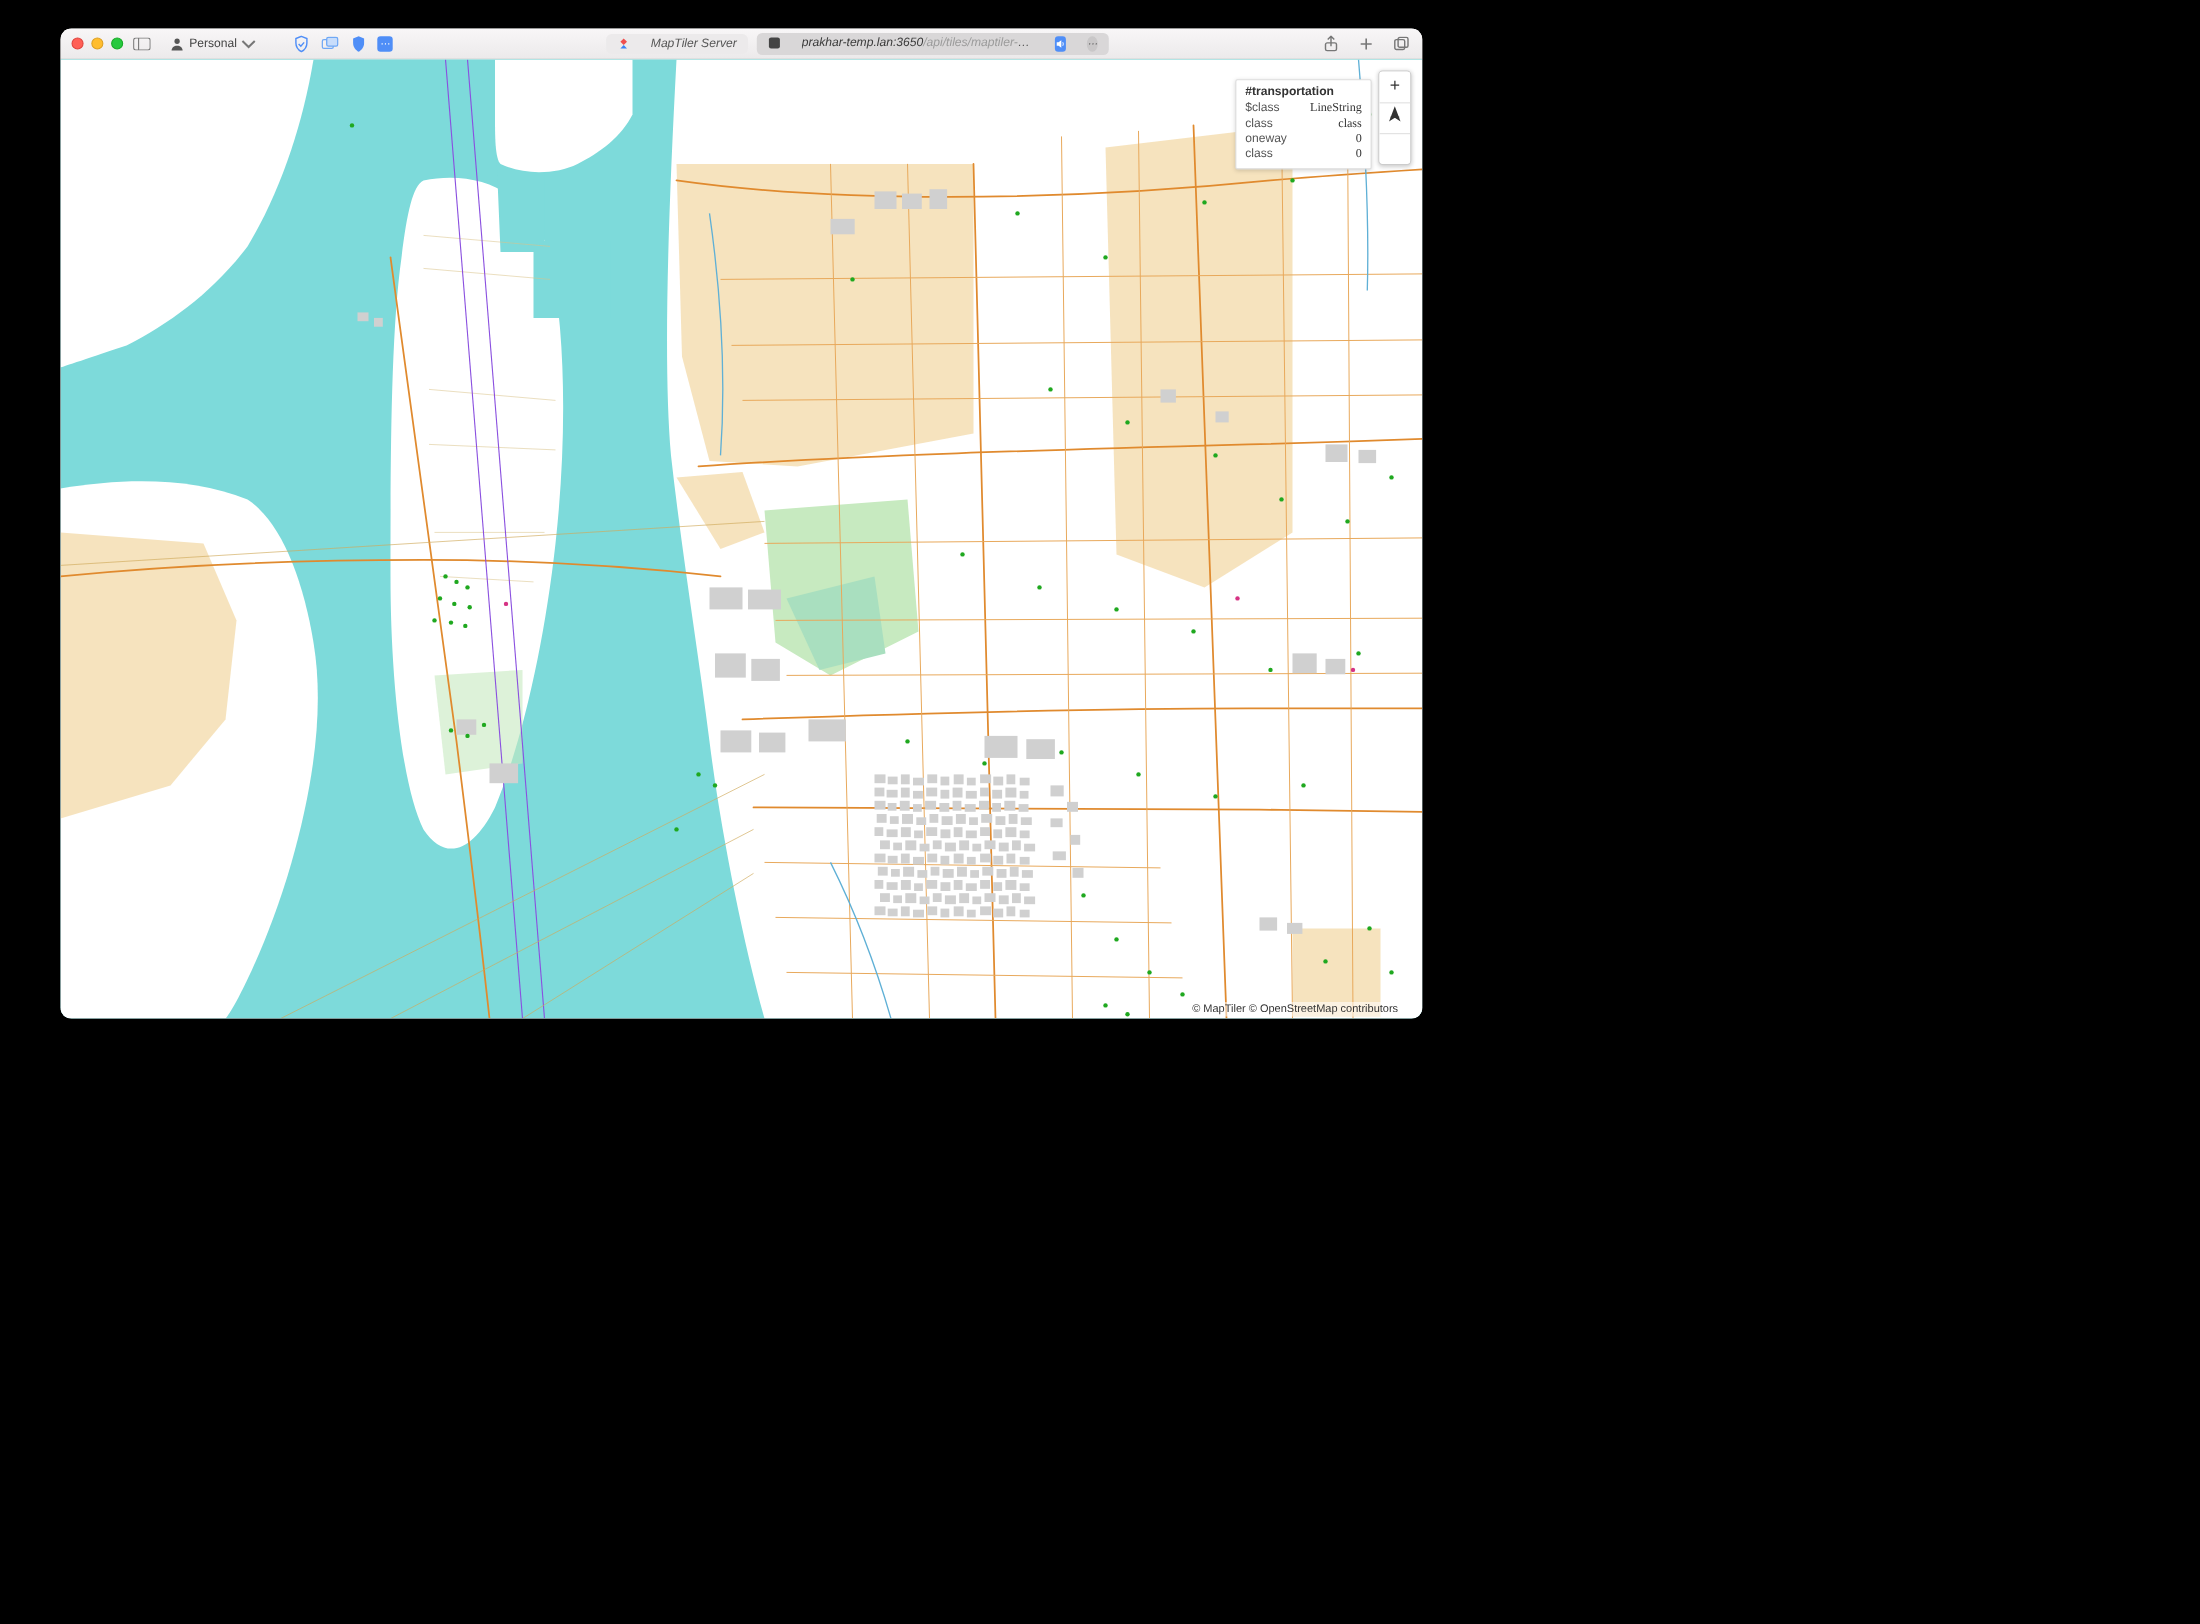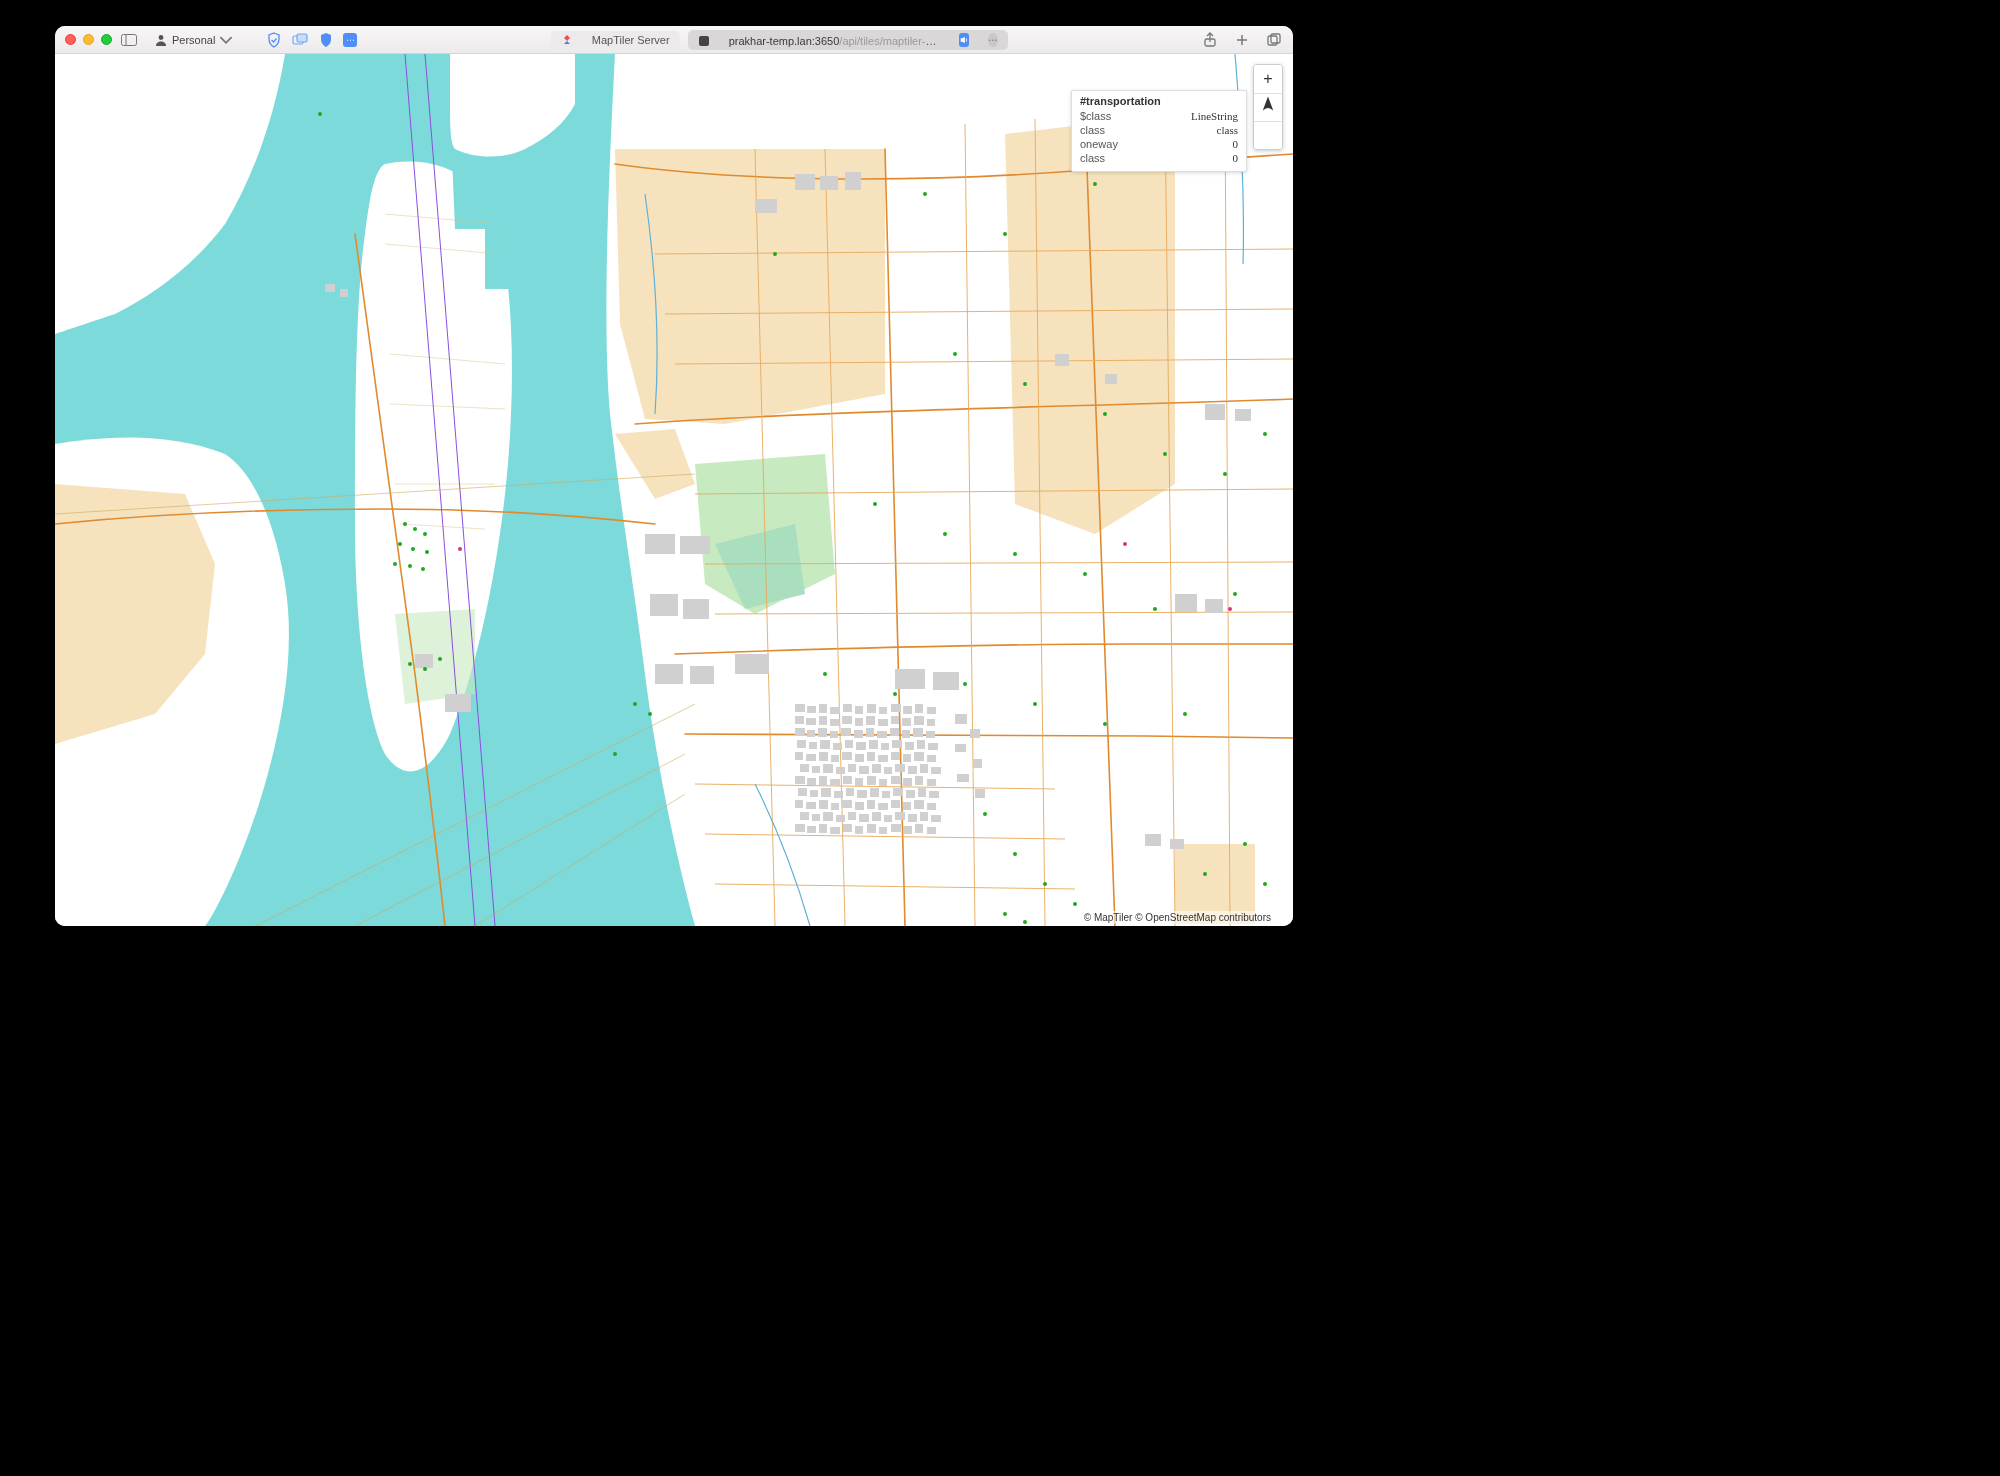--- a/index.html
+++ b/index.html
@@ -34,26 +34,27 @@
     width: 18px; height: 16px; display:flex; align-items:center; justify-content:center;
     color: #6e6e6e;
   }
   .tb-btn {
     padding: 2px 8px;
     border-radius: 4px;
     display: flex; align-items: center; gap: 4px;
     color: #444;
   }
   .tab {
-    display: flex; align-items: flex-end; gap: 19px;
+    display: flex; align-items: flex-start; gap: 19px;
     padding: 3px 10px;
     border-radius: 5px;
     max-width: 230px;
     white-space: nowrap; overflow: hidden; text-overflow: ellipsis;
     color: #555;
+    font-style: italic;
   }
   .tab.inactive { background: #eceaeb; }
   .tab.active { background: #d9d7d8; }
   .tab .favicon { width: 12px; height: 12px; flex:0 0 12px; }
   .spacer { flex: 1; }
   .small-icon { width: 14px; height: 14px; display:inline-flex; align-items:center; justify-content:center; }
   .sq-blue { width:14px; height:14px; background:#4f8ef7; border-radius:3px; display:flex; align-items:center; justify-content:center; color:#fff; font-size:9px; }
   .tb-right { display:flex; gap:14px; align-items:center; color:#6e6e6e; }
   .url-dim { color:#9b9b9b; }
   .url-host { color:#3a3a3a; }
@@ -76,22 +77,22 @@
   }
   .zoom-ctrl button {
     width: 28px; height: 28px; border: none; background: #fff;
     font-size: 16px; color: #333; cursor: pointer;
     display:flex; align-items:center; justify-content:center;
   }
   .zoom-ctrl button + button { border-top: 1px solid #e0e0e0; }
 
   
   .inspect {
-    position: absolute; top: 36px; right: 46px;
-    width: 176px;
+    position: absolute; top: 18px; right: 46px;
+    width: 124px;
     background: #fff;
     border: 1px solid #ddd;
     border-radius: 2px;
     box-shadow: 0 1px 4px rgba(0,0,0,0.15);
     padding: 4px 8px 6px;
     font-size: 11px;
     color: #333;
   }
   .inspect .hdr { font-weight: 700; margin-bottom: 2px; }
   .inspect table { width: 100%; border-collapse: collapse; }

